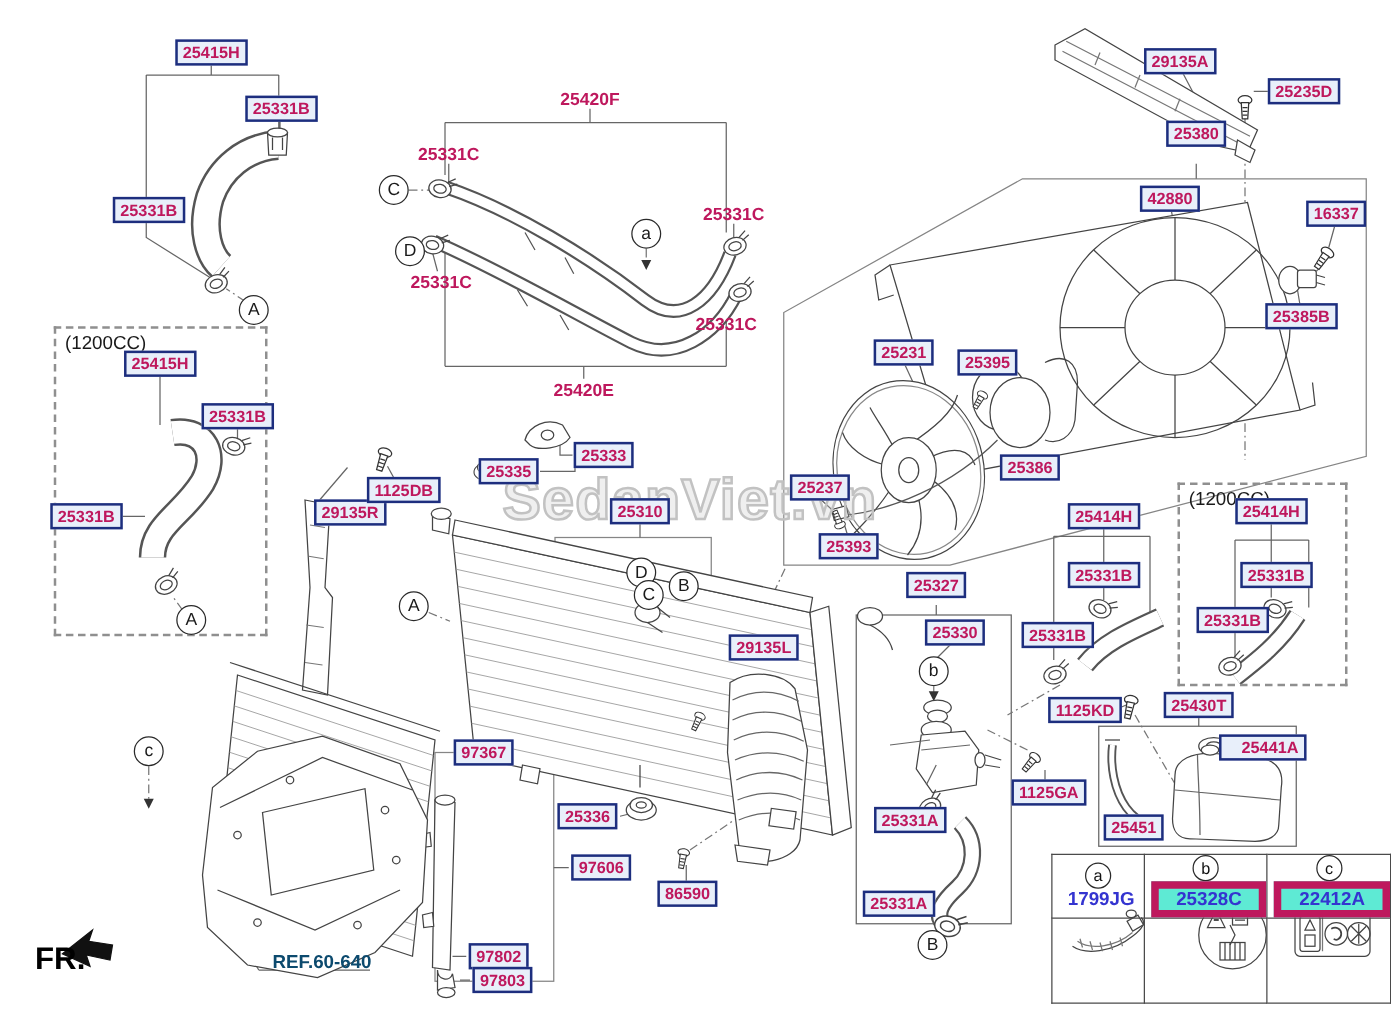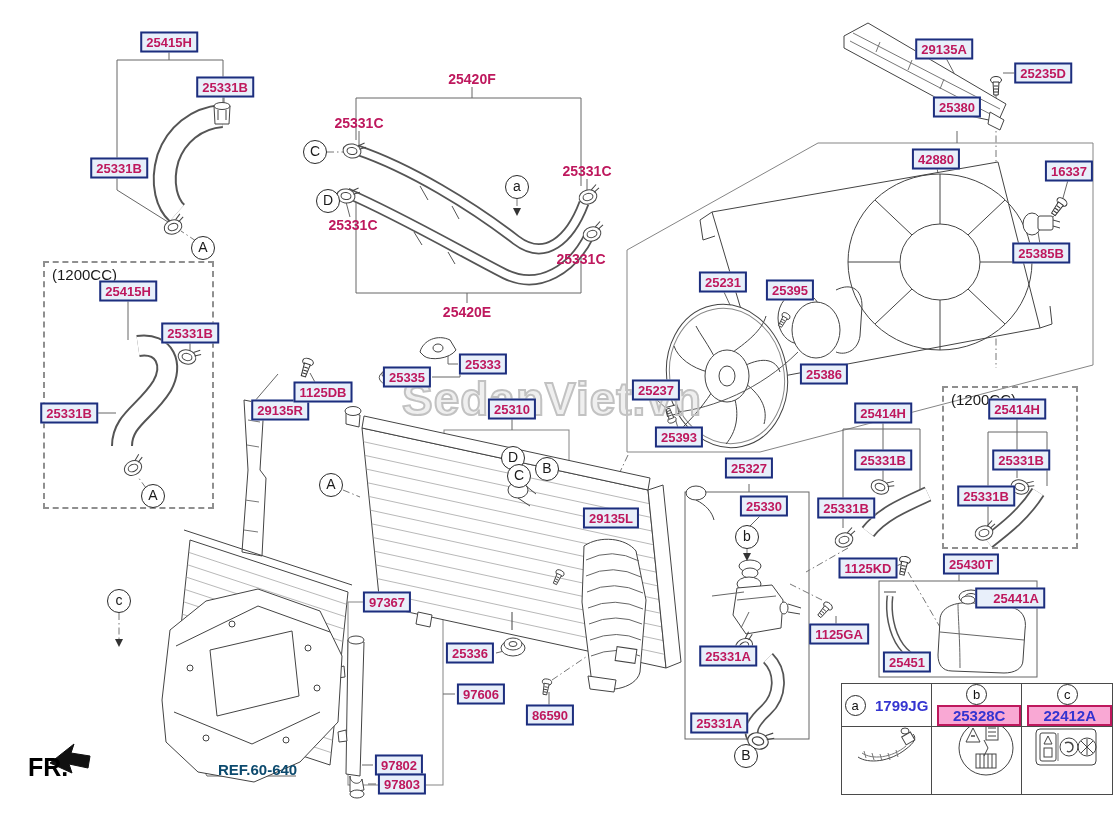--- a/index.html
+++ b/index.html
@@ -30,21 +30,21 @@
   
   .legend{position:absolute;left:841px;top:683px;border-collapse:collapse;}
   .legend td{border:1.6px solid #4a4a4a;text-align:center;vertical-align:middle;padding:0;}
   .legend .hcell{height:30px;}
   .legend .icell{height:67px;}
   .c-a{width:90px;} .c-b{width:88px;} .c-c{width:78px;}
   .cc{display:inline-block;width:21px;height:21px;border:1.4px solid #2a2a2a;border-radius:50%;
       font-size:13px;line-height:20px;color:#111;text-align:center;box-sizing:border-box;vertical-align:middle;
       background:#fff;font-weight:normal;}
   .lcode{font-size:15px;font-weight:bold;color:#3434d0;margin-left:5px;vertical-align:middle;line-height:1;}
-  .lcode.boxed{border:2px solid #be185d;background:#f9a8d4;padding:1px 14px;display:inline-block;}
+  .lcode.boxed{border:6px solid #be185d;background:#5eead4;padding:1px 14px;display:inline-block;}
 </style>
 </head>
 <body>
 
 <div class="stage">
 
 <svg class="art" width="1113" height="815" viewBox="0 0 1113 815">
   <defs>
     <g id="clampS">
           <ellipse rx="9" ry="7" fill="#fff" stroke="#444"></ellipse>
@@ -391,21 +391,21 @@
       <div class="plabel boxed" style="left: 846px; top: 508px;">25331B</div>
       <div class="plabel boxed" style="left: 868px; top: 568px; text-align: right;">1125KD</div>
       <div class="plabel boxed" style="left: 1017px; top: 409px;">25414H</div>
       <div class="plabel boxed" style="left: 1021px; top: 460px;">25331B</div>
       <div class="plabel boxed" style="left: 986px; top: 496px;">25331B</div>
       <div class="plabel boxed" style="left: 749px; top: 468px;">25327</div>
       <div class="plabel boxed" style="left: 764px; top: 506px;">25330</div>
       <div class="plabel boxed" style="left: 728px; top: 656px;">25331A</div>
       <div class="plabel boxed" style="left: 719px; top: 723px;">25331A</div>
       <div class="plabel boxed" style="left: 839px; top: 634px;">1125GA</div>
-      <div class="plabel boxed" style="left: 959px; top: 564px; margin-left: 12px;">25430T</div>
+      <div class="plabel boxed" style="left: 959px; top: 564px;">25430T</div>
       <div class="plabel boxed" style="left: 1010px; top: 598px; padding-left: 16px;">25441A</div>
       <div class="plabel boxed" style="left: 907px; top: 662px;">25451</div>
       <div class="plabel plain" style="left: 472px; top: 79px;">25420F</div>
       <div class="plabel plain" style="left: 359px; top: 123px;">25331C</div>
       <div class="plabel plain" style="left: 353px; top: 225px;">25331C</div>
       <div class="plabel plain" style="left: 587px; top: 171px;">25331C</div>
       <div class="plabel plain" style="left: 581px; top: 259px;">25331C</div>
       <div class="plabel plain" style="left: 467px; top: 312px;">25420E</div>
     </div>
 <div id="callouts">

